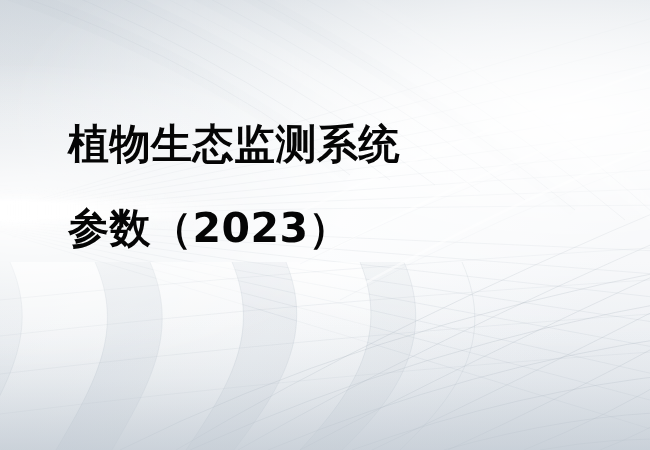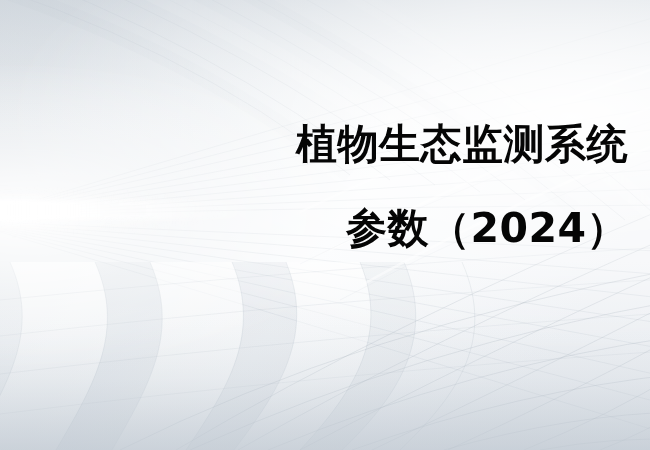--- a/index.html
+++ b/index.html
@@ -4,21 +4,20 @@
 <style>
   html,body{margin:0;padding:0;}
   body{
     width:650px;height:450px;overflow:hidden;
     font-family:"DejaVu Sans","Liberation Sans",sans-serif;
     background:#eef1f4;
   }
   #slide{
     position:relative;width:650px;height:450px;overflow:hidden;
     background:#a3a3a3;
-    text-align:right;
   }
   .layer{position:absolute;inset:0;width:650px;height:450px;pointer-events:none;}
   #bgsvg{position:absolute;left:0;top:0;width:650px;height:450px;display:block;}
 
   
   .wash-a{
     background:
       radial-gradient(150% 90% at 88% 26%, rgba(255,255,255,0.96) 0%, rgba(255,255,255,0.55) 26%, rgba(255,255,255,0) 58%);
     mix-blend-mode:screen;
   }
@@ -207,16 +206,16 @@
 
   <div class="layer wash-c"></div>
   <div class="layer wash-a"></div>
   <div class="layer wash-b"></div>
   <div class="specular"></div>
   <div class="specular2"></div>
   <div class="layer vignette"></div>
 
   <div id="title-block">
     <div class="title-line l1">植物生态监测系统</div>
-    <div class="title-line l2">参数（2024）</div>
+    <div class="title-line l2">参数（2023）</div>
   </div>
 
 </div>
 
 </body></html>

